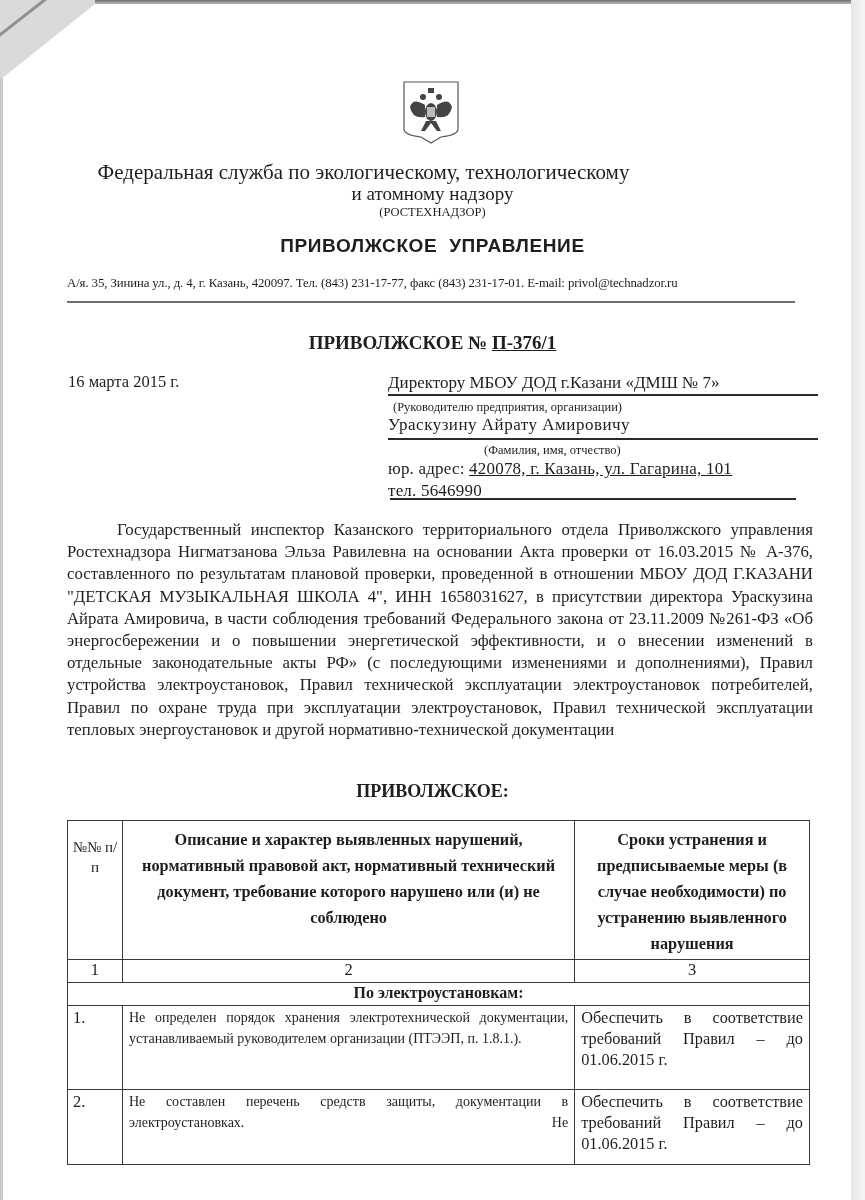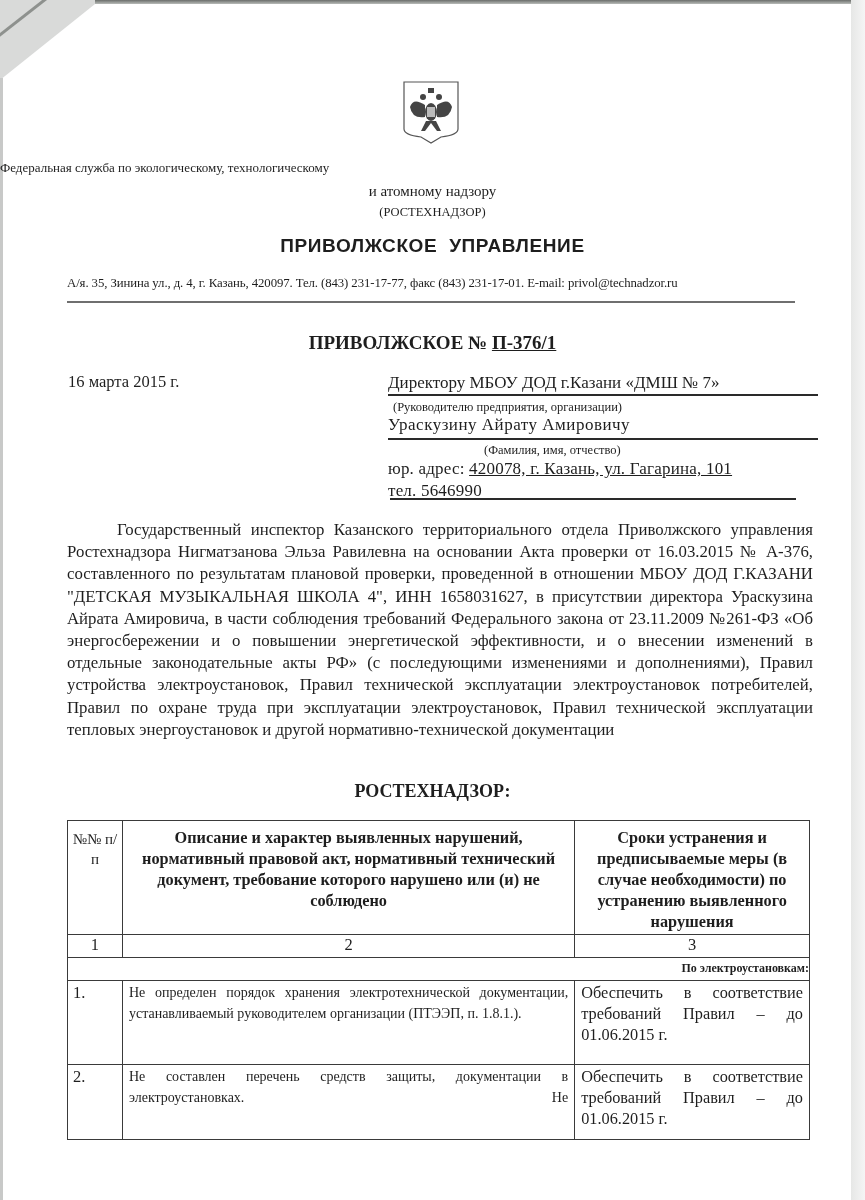--- a/index.html
+++ b/index.html
@@ -11,22 +11,22 @@
   .scan-corner { position: absolute; left: 0; top: 0; width: 0; height: 0;
     border-top: 80px solid #d9dad9; border-right: 100px solid transparent; }
   .scan-corner-edge { position: absolute; left: -6px; top: 38px; width: 132px; height: 3px; background: #8e918e; transform: rotate(-38deg); transform-origin: left center; }
   .scan-leftbar { position: absolute; left: 0; top: 78px; width: 3px; height: 1122px; background: #c8c9c8; }
   .scan-rightbar { position: absolute; right: 0; top: 0; width: 14px; height: 1200px; background: linear-gradient(90deg, #e6e7e6, #f5f5f5); }
 
   .emblem { position: absolute; left: 401px; top: 79px; width: 60px; height: 66px; }
 
   .abs { position: absolute; white-space: nowrap; }
 
-  .agency-1 { left: 0; width: 727px; top: 160px; font-size: 13px; }
-  .agency-2 { left: 0; width: 865px; top: 183px; font-size: 15px; text-align: center; }
+  .agency-1 { left: 0; width: 727px; top: 160px; font-size: 21px; text-align: center; }
+  .agency-2 { left: 0; width: 865px; top: 183px; font-size: 19px; text-align: center; }
   .agency-3 { left: 0; width: 865px; top: 205px; font-size: 12.5px; text-align: center; }
   .division { left: 0; width: 865px; top: 235px; font-family: "Liberation Sans", sans-serif; font-weight: bold; font-size: 19px; letter-spacing: 0.6px; text-align: center; }
   .division span { word-spacing: 6px; }
   .contacts { left: 67px; top: 276px; font-size: 12.8px; letter-spacing: -0.1px; }
   .header-rule { position: absolute; left: 67px; top: 301px; width: 728px; height: 2px; background: #6f6f6f; }
 
   .doc-title { left: 0; width: 865px; top: 332px; font-size: 19px; font-weight: bold; text-align: center; }
   .doc-title .num { text-decoration: underline; }
 
   .doc-date { left: 68px; top: 372px; font-size: 16.5px; }
@@ -40,26 +40,26 @@
   .addr-3 { top: 459px; letter-spacing: 0.2px; text-align: center; }
   .addr-3 .u { text-decoration: underline; }
   .addr-4 { top: 481px; letter-spacing: 0.2px; }
 
   .body-text { position: absolute; left: 67px; top: 519px; width: 746px; font-size: 16.8px; line-height: 22.2px; text-align: justify; text-indent: 50px; }
 
   .prescribe { left: 0; width: 865px; top: 781px; font-size: 18px; font-weight: bold; text-align: center; }
 
   table.violations { position: absolute; left: 67px; top: 820px; width: 743px; border-collapse: collapse; font-size: 16.5px; }
   table.violations td, table.violations th { border: 1.5px solid #3a3a3a; vertical-align: top; }
-  th { font-weight: bold; font-size: 16.3px; line-height: 21px; text-align: center; padding: 6px 4px 2px 4px; }
-  th.c1 { font-weight: normal; font-size: 15px; line-height: 20px; width: 55px; padding-top: 8px; }
+  th { font-weight: bold; font-size: 16.3px; line-height: 26px; text-align: center; padding: 6px 4px 2px 4px; }
+  th.c1 { font-weight: normal; font-size: 15px; line-height: 20px; width: 55px; padding-top: 16px; }
   th.c2 { width: 453px; height: 110px; }
   th.c3 { width: 235px; margin-top: 12px; }
   tr.nums td { text-align: center; height: 23px; line-height: 20px; font-size: 16.5px; }
-  tr.section td { text-align: right; font-weight: bold; height: 23px; line-height: 20px; font-size: 12px; }
+  tr.section td { text-align: center; font-weight: bold; height: 23px; line-height: 20px; font-size: 16px; }
   tr.item td { line-height: 21px; padding: 1px 6px 2px 6px; }
   tr.item td.n { padding-left: 5px; }
   tr.item td.desc { text-align: justify; text-align-last: auto; font-size: 14px; }
   tr.item td.meas { text-align: justify; font-size: 16.3px; }
   tr.item.r1 td { height: 84px; }
   tr.item.r2 td { height: 75px; }
 </style>
 </head>
 <body>
 
@@ -103,21 +103,21 @@
 <div class="addr-line" style="left:388px; top:438px; width:430px;"></div>
 <div class="abs addr-caption addr-cap-2">(Фамилия, имя, отчество)</div>
 <div class="abs addr addr-3">
   <span>юр. адрес: </span><span class="u">420078, г. Казань, ул. Гагарина, 101</span>
 </div>
 <div class="abs addr addr-4">тел. 5646990</div>
 <div class="addr-line" style="left:390px; top:498px; width:406px;"></div>
 
 <div class="body-text">Государственный инспектор Казанского территориального отдела Приволжского управления Ростехнадзора Нигматзанова Эльза Равилевна        на основании Акта проверки от 16.03.2015 № А-376, составленного по результатам плановой проверки, проведенной в отношении МБОУ ДОД Г.КАЗАНИ "ДЕТСКАЯ МУЗЫКАЛЬНАЯ ШКОЛА 4", ИНН 1658031627, в присутствии  директора Ураскузина Айрата Амировича, в части соблюдения требований Федерального закона от 23.11.2009 №261-ФЗ «Об энергосбережении и о повышении энергетической эффективности, и о внесении изменений в отдельные законодательные акты РФ» (с последующими изменениями и дополнениями), Правил устройства электроустановок, Правил технической эксплуатации электроустановок потребителей, Правил по охране труда при эксплуатации электроустановок, Правил технической эксплуатации тепловых энергоустановок и другой нормативно-технической документации</div>
 
-<div class="abs prescribe">РОСТЕХНАДЗОР:</div>
+<div class="abs prescribe">ПРИВОЛЖСКОЕ:</div>
 
 <table class="violations">
   <tbody>
       <tr>
     <th class="c1">№№ п/п</th>
     <th class="c2">Описание и характер выявленных нарушений, нормативный правовой акт, нормативный технический документ, требование которого нарушено или (и) не соблюдено</th>
     <th class="c3">Сроки устранения и предписываемые меры (в случае необходимости) по устранению выявленного нарушения</th>
   </tr>
   <tr class="nums">
     <td>1</td>

